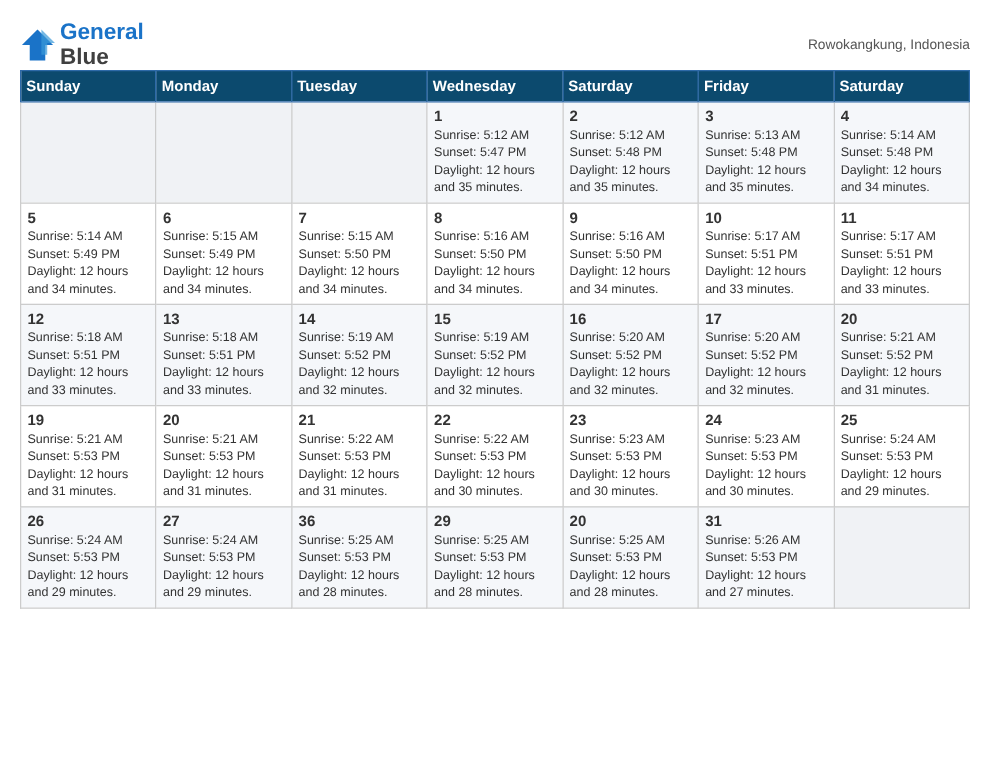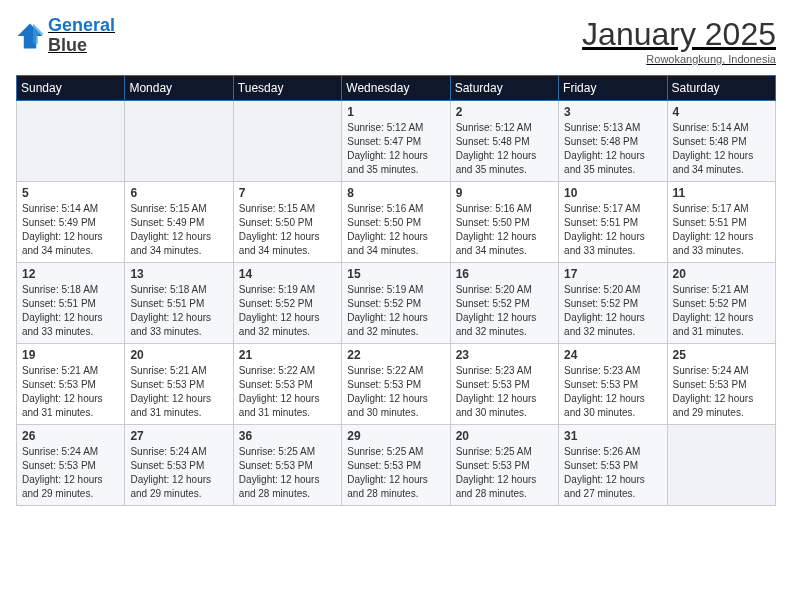--- a/index.html
+++ b/index.html
@@ -6,23 +6,21 @@
     body {
       font-family: Arial, sans-serif;
       background: #fff;
       width: 792px;
       min-height: 612px;
       padding: 16px;
     }
     .header-area {
       display: flex;
       justify-content: space-between;
-      align-items: flex-start;
-      margin-bottom: 10px;
-      text-decoration: underline;
+      align-items: center;
     }
     .logo {
       display: flex;
       align-items: center;
       gap: 4px;
     }
     .logo-text {
       font-size: 18px;
       font-weight: bold;
       color: #333;
@@ -46,25 +44,25 @@
     .subtitle {
       font-size: 11px;
       color: #555;
     }
     .calendar {
       width: 100%;
       border-collapse: collapse;
       font-size: 10.5px;
     }
     .calendar thead tr th {
-      background-color: #0f172a;
+      background-color: #0c4a6e;
       color: #fff;
       padding: 5px 4px;
       text-align: left;
-      font-weight: normal;
+      font-weight: bold;
       font-size: 12px;
       border: 1px solid #2e6aa8;
     }
     .calendar tbody tr td {
       border: 1px solid #ccc;
       vertical-align: top;
       padding: 4px 5px;
       width: 108px;
       min-height: 80px;
       background: #fff;
@@ -99,21 +97,20 @@
     <svg class="logo-icon" viewBox="0 0 36 36">
       <polygon points="18,2 34,18 26,18 26,34 10,34 10,18 2,18" fill="#1a73c8"></polygon>
       <polygon points="22,2 36,16 28,16 28,28 22,28" fill="#3a9ad9" opacity="0.7"></polygon>
     </svg>
     <div class="logo-text">
       <div><span>General</span></div>
       <div style="color:#404040; font-weight:bold;">Blue</div>
     </div>
   </div>
   <div class="title-area">
-    <div class="month-title">January 2025</div>
     <div class="subtitle">Rowokangkung, Indonesia</div>
   </div>
 </div>
 
 <table class="calendar">
   <thead>
     <tr>
     <th>Sunday</th>
         <th>Monday</th>
         <th>Tuesday</th>

